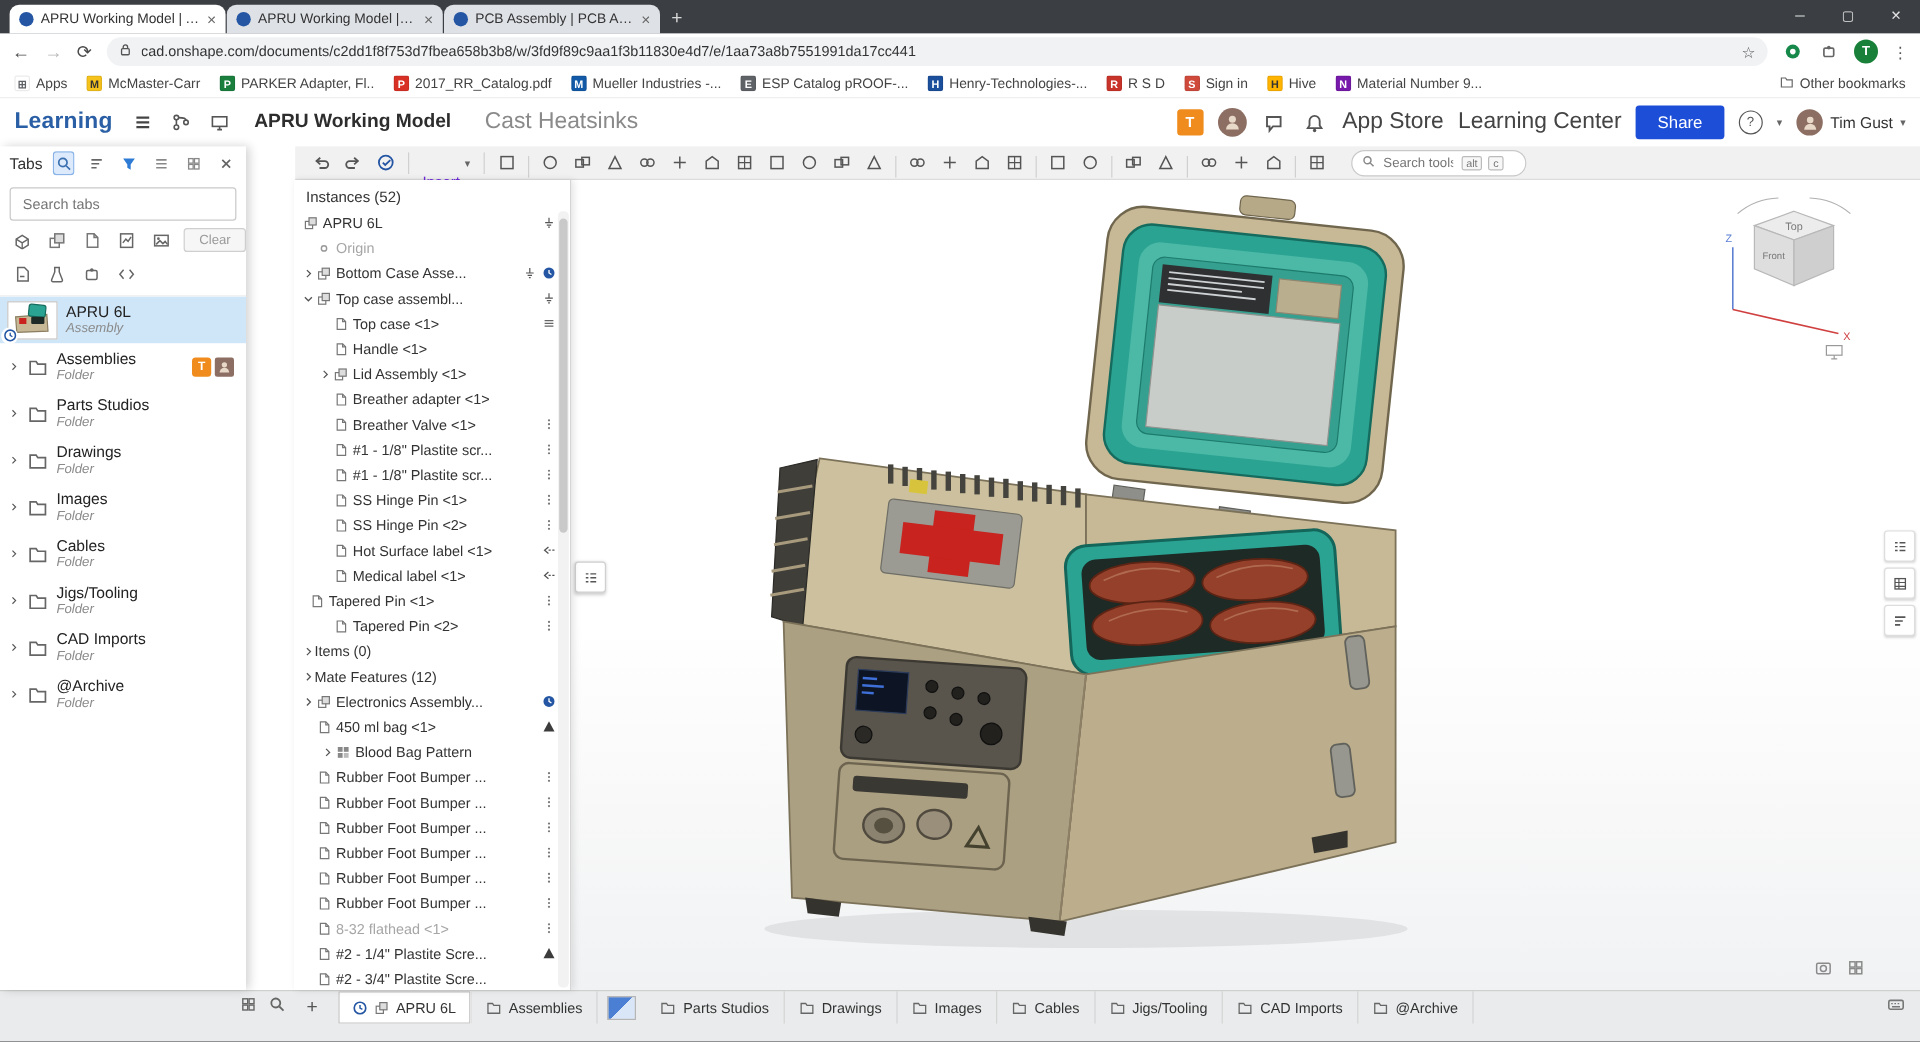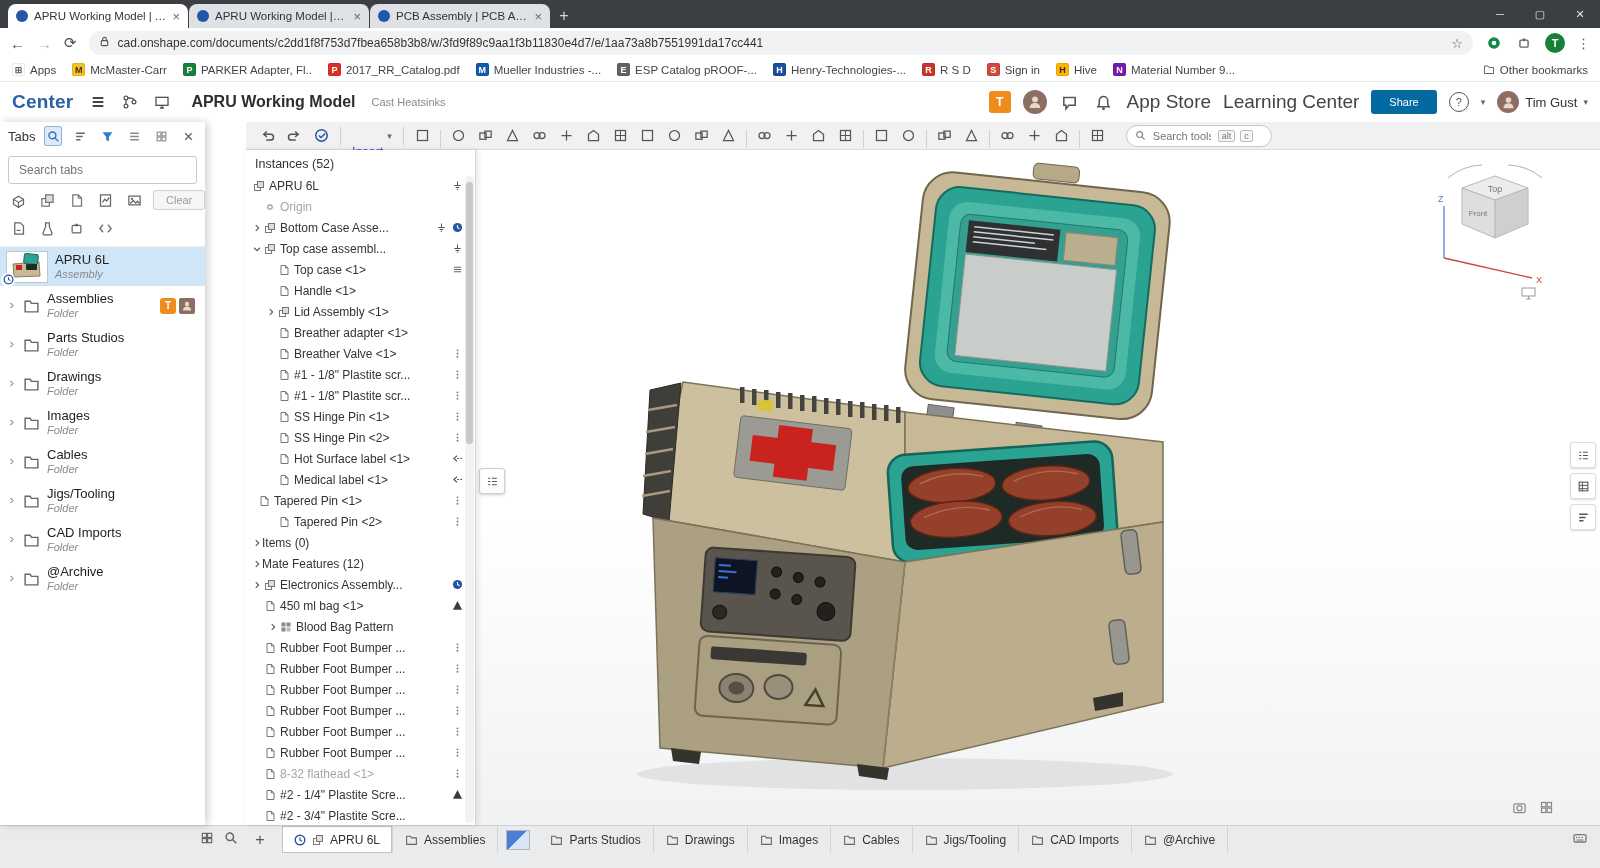--- a/index.html
+++ b/index.html
@@ -38,28 +38,28 @@
   .bm{display:flex;align-items:center;gap:5px;white-space:nowrap;}
   .bmic{width:13px;height:13px;border-radius:2px;font-size:9px;display:flex;align-items:center;
         justify-content:center;font-weight:bold;flex:none;border:1px solid rgba(0,0,0,.08);box-sizing:border-box;}
   .bm-spacer{flex:1;}
   
   .osheader{position:absolute;top:82px;left:0;width:100%;height:40px;background:#fff;display:flex;
             align-items:center;padding:0 12px;gap:10px;box-sizing:border-box;}
   .oslogo{font-size:19px;font-weight:bold;color:#2a5fa5;letter-spacing:.2px;margin-right:4px;}
   .hic{display:flex;align-items:center;justify-content:center;width:22px;height:22px;}
   .doc-title{font-size:16px;font-weight:bold;color:#2d2d2d;margin-left:8px;white-space:nowrap;}
-  .doc-sub{font-size:11px;color:#8a8a8a;margin-left:6px;white-space:nowrap;}
+  .doc-sub{font-size:19px;color:#8a8a8a;margin-left:18px;white-space:nowrap;}
   .hdr-right{margin-left:auto;display:flex;align-items:center;gap:12px;}
   .chip-orange{width:22px;height:22px;background:#f08c1e;border-radius:3px;color:#fff;font-weight:bold;
                display:flex;align-items:center;justify-content:center;font-size:12px;}
   .avatar-photo{width:24px;height:24px;border-radius:50%;background:#8d6e63;display:flex;align-items:center;
                 justify-content:center;overflow:hidden;}
   .hdr-link{font-size:19px;color:#444;white-space:nowrap;}
-  .share-btn{background:#0369a1;color:#fff;font-size:11px;padding:6px 18px;border-radius:3px;}
+  .share-btn{background:#1d4ed8;color:#fff;font-size:14px;padding:6px 18px;border-radius:3px;}
   .help-circle{width:18px;height:18px;border:1.5px solid #555;border-radius:50%;font-size:11px;color:#555;
                display:flex;align-items:center;justify-content:center;}
   .caret{font-size:9px;color:#666;}
   .userchip{display:flex;align-items:center;gap:6px;font-size:13px;color:#333;}
   
   .toolbar{position:absolute;top:122px;left:246px;right:0;height:28px;background:#f1f1f1;
            border-bottom:1px solid #dcdcdc;display:flex;align-items:center;padding:0 8px;gap:1px;box-sizing:border-box;}
   .tbtn{width:27px;height:24px;display:flex;align-items:center;justify-content:center;border-radius:3px;}
   .tsep{width:1px;height:18px;background:#d0d0d0;margin:0 4px;flex:none;}
   .insert-wrap{display:flex;align-items:center;gap:4px;padding:0 6px;}
@@ -246,21 +246,21 @@
     <div class="bm-spacer"></div>
     <span class="bm">
       <span><svg width="12" height="12" viewBox="0 0 12 12">
             <path d="M1.5 3 h3.5 l1 1.5 h4.5 v6 h-9 z" fill="none" stroke="#666"></path>
           </svg></span>
       <span>Other bookmarks</span>
     </span>
   </div>
 
   <div class="osheader">
-    <span class="oslogo">Center</span>
+    <span class="oslogo">Learning</span>
     <span class="hic">
         <svg width="16" height="16" viewBox="0 0 12 12">
           <path d="M2 3 h8 M2 6 h8 M2 9 h8" stroke="#444" stroke-width="1.4"></path>
         </svg>
       </span>
     <span class="hic">
         <svg width="16" height="16" viewBox="0 0 12 12">
           <circle cx="3" cy="3" r="1.4" fill="none" stroke="#555"></circle>
           <circle cx="3" cy="9" r="1.4" fill="none" stroke="#555"></circle>
           <circle cx="9" cy="6" r="1.4" fill="none" stroke="#555"></circle>

